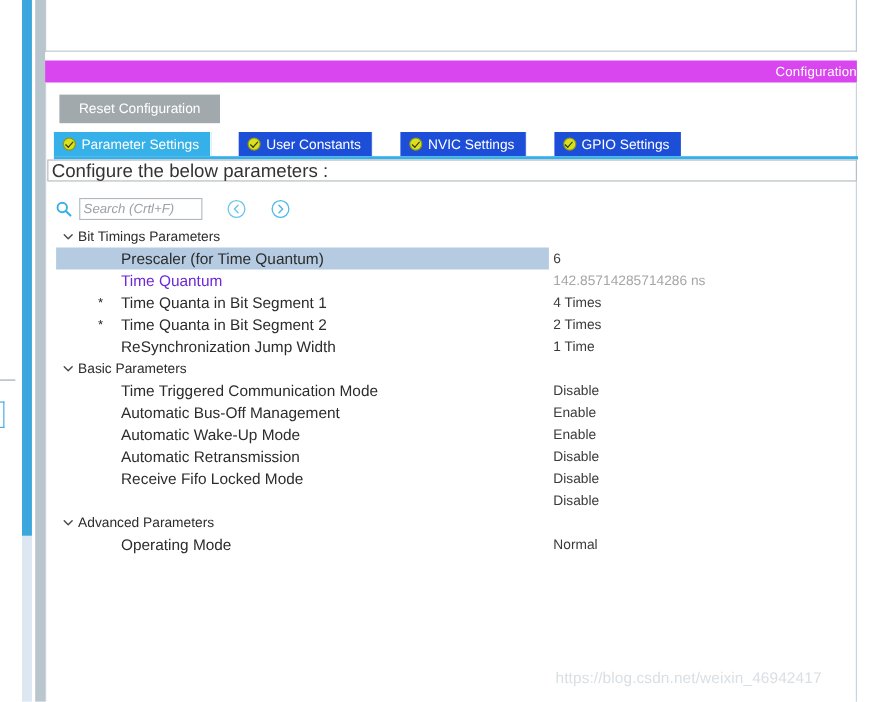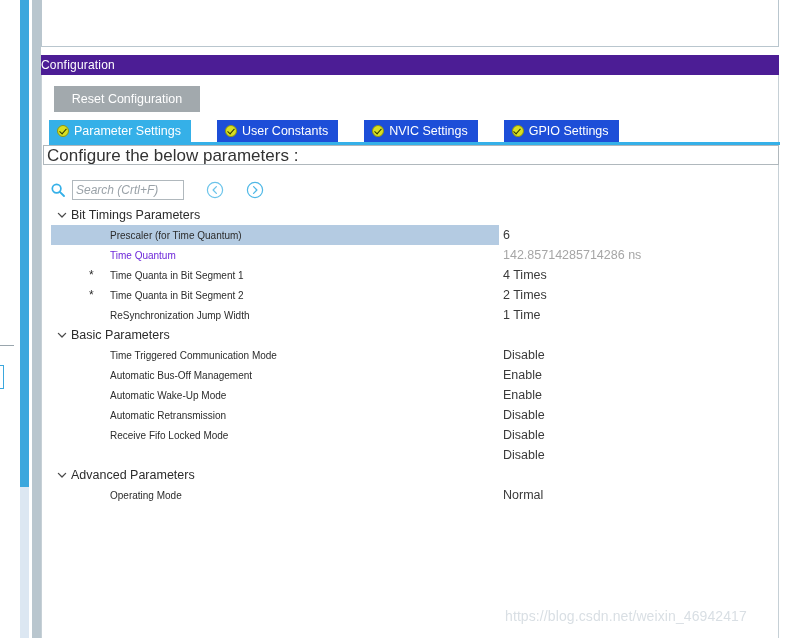--- a/index.html
+++ b/index.html
@@ -62,25 +62,25 @@
     border-left: 1px solid #b9c6ce;
     border-right: 1px solid #b9c6ce;
     border-bottom: 1px solid #b9c6ce;
   }
 
   
   .config-titlebar {
     position: absolute;
     left: 41px; top: 55px;
     width: 738px; height: 28px;
-    background: #4c1d95;
+    background: #d946ef;
     color: #ffffff;
     font-size: 12px;
     line-height: 20px;
-    text-align: left;
+    text-align: right;
     letter-spacing: .2px;
   }
 
   
   .config-body {
     position: absolute;
     left: 41px; top: 75px;
     width: 738px; height: 563px;
     background: #ffffff;
     border-left: 1px solid #c6d0d6;
@@ -228,21 +228,21 @@
     color: #2c2c2c;
   }
   .star {
     position: absolute;
     left: 38px;
     font-size: 12px;
     color: #2c2c2c;
   }
   .param-label {
     margin-left: 59px;
-    font-size: 10px;
+    font-size: 14px;
     color: #2c2c2c;
   }
   .param-label.dim { color: #6d28d9; }
   .tvalue {
     position: absolute;
     left: 460px; top: 0;
     height: 20px;
     line-height: 20px;
     font-size: 12.5px;
     color: #3a3a3a;

